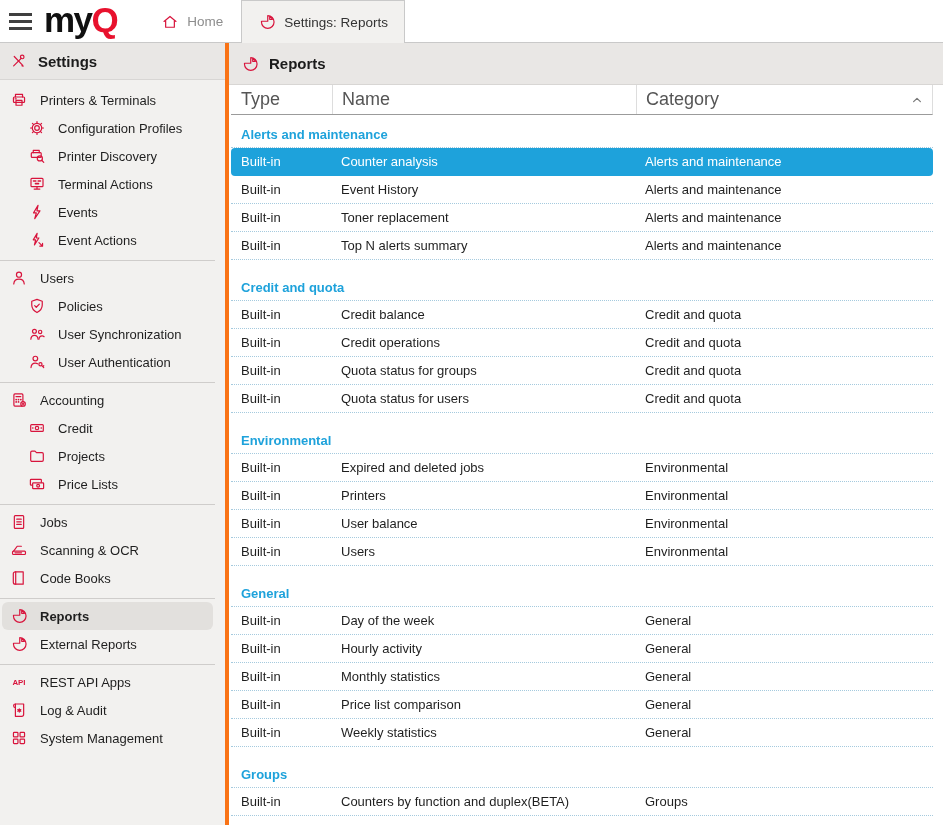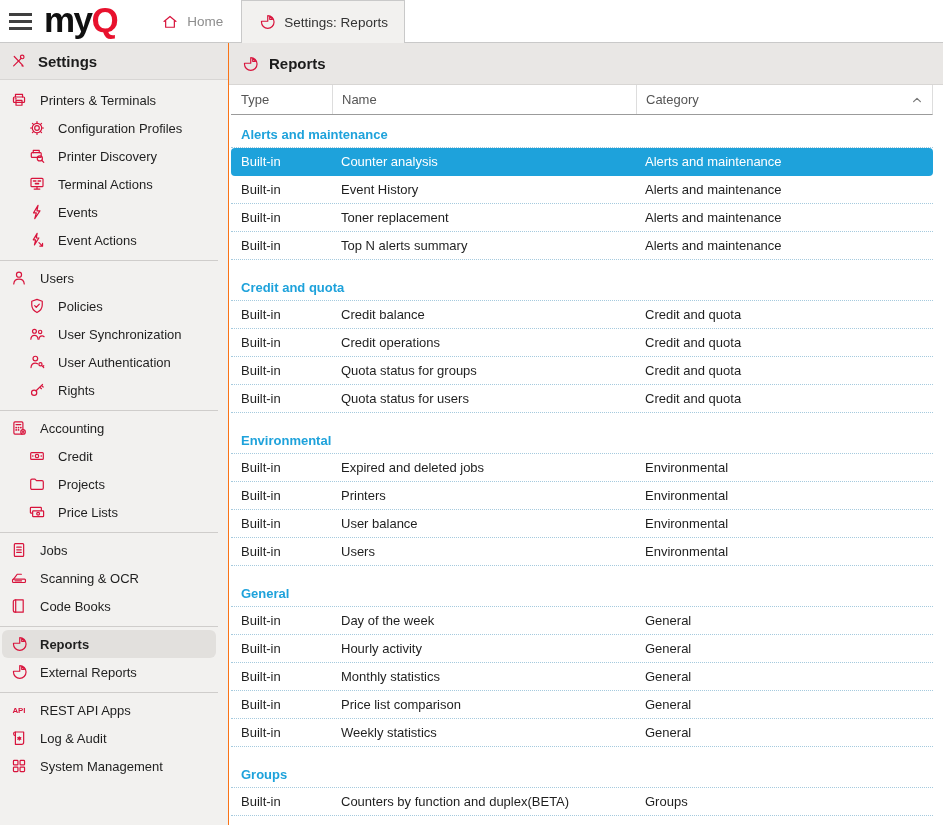--- a/index.html
+++ b/index.html
@@ -14,34 +14,34 @@
   .burger{width:44px;display:flex;flex-direction:column;justify-content:center;gap:4px;padding-left:9px;box-sizing:border-box;cursor:pointer;}
   .burger span{display:block;width:23px;height:3px;background:#3f3f3f;}
   .logo{display:flex;align-items:flex-start;font-weight:bold;font-size:35px;letter-spacing:-1.5px;margin-right:26px;cursor:pointer;}
   .logo .lg1{color:#101010;}
   .logo .lg2{color:#e8112d;}
   .tab{display:flex;align-items:center;gap:8px;padding:0 18px;font-size:13.5px;color:#8d8d8d;cursor:pointer;position:relative;}
   .tab.active{z-index:2;background:#f2f1ef;border:1px solid #c9c9c9;border-bottom:0;color:#333;padding:0 16px;}
   .tab .ico{display:flex;align-items:center;}
   
   .layout{display:flex;height:782px;}
-  .sidebar{width:229px;min-width:229px;background:#f2f1ef;border-right:1px solid #f97316;box-sizing:border-box;overflow:hidden;}
+  .sidebar{width:229px;min-width:229px;background:#f2f1ef;border-right:4px solid #f97316;box-sizing:border-box;overflow:hidden;}
   .side-header{height:37px;background:#e9e7e5;border-bottom:1px solid #d8d6d4;display:flex;align-items:center;gap:11px;padding:0 9px;font-weight:bold;font-size:15px;color:#1b1b1b;box-sizing:border-box;}
   .nav{padding-top:3px;}
   .nav-section{margin:0 10px 0 0;padding:3px 0 6px;border-bottom:1px solid #cfcdcb;}
   .nav-section:last-child{border-bottom:none;}
   .nav-item{height:28px;display:flex;align-items:center;gap:12px;padding-left:8px;font-size:13px;color:#1f1f1f;cursor:pointer;border-radius:6px;margin:0 2px;}
   .nav-item.indent{padding-left:26px;}
   .nav-item.active{background:#e2e0dd;font-weight:bold;}
   .icon{display:inline-flex;align-items:center;justify-content:center;width:18px;height:18px;flex:0 0 18px;text-align:right;}
   
   .main{flex:1;display:flex;flex-direction:column;background:#fff;overflow:hidden;}
   .main-header{height:42px;background:#e9e7e5;border-bottom:1px solid #d8d6d4;display:flex;align-items:center;gap:10px;padding:0 12px;font-weight:bold;font-size:15px;color:#1b1b1b;box-sizing:border-box;}
   .table{margin:0 10px 0 2px;}
-  .thead{display:grid;grid-template-columns:100px 304px 1fr;height:30px;padding-left:10px;border-bottom:1px solid #9b9b9b;border-right:1px solid #ddd;color:#555;font-size:13px;box-sizing:border-box;}
+  .thead{display:grid;grid-template-columns:100px 304px 1fr;height:30px;padding-left:10px;border-bottom:1px solid #9b9b9b;border-right:1px solid #ddd;color:#555;font-size:18px;box-sizing:border-box;}
   .th{display:flex;align-items:center;height:100%;cursor:pointer;}
   .th.bordered{border-left:1px solid #ddd;padding-left:9px;margin-left:-9px;}
   .th.cat{justify-content:space-between;padding-right:6px;}
   .sort-caret{display:flex;align-items:center;}
   .group{margin-top:14px;}
   .group:first-child{margin-top:6px;}
   .group-label{height:27px;display:flex;align-items:center;padding-left:10px;font-size:13px;font-weight:bold;color:#1ea2db;border-bottom:1px dotted #a5cade;box-sizing:border-box;}
   .row{display:grid;grid-template-columns:100px 304px 1fr;height:28px;align-items:center;padding-left:10px;font-size:13px;color:#1f1f1f;border-bottom:1px dotted #a5cade;box-sizing:border-box;cursor:pointer;}
   .row.selected{background:#1ea2db;color:#fff;border-radius:4px;border-bottom-color:transparent;}
   .cell{overflow:hidden;white-space:nowrap;text-overflow:ellipsis;padding-right:8px;}
@@ -186,29 +186,20 @@
             <span class="icon">
               <svg viewBox="0 0 24 24" width="18" height="18" fill="none" stroke="#d8143c" stroke-width="1.6" stroke-linecap="round" stroke-linejoin="round">
                 <circle cx="9.8" cy="7.4" r="3.1"></circle>
                 <path d="M4 19.4c.3-3.7 2.7-5.8 5.8-5.8 1.1 0 2.1.3 3 .8"></path>
                 <circle cx="16.6" cy="15" r="2.1"></circle>
                 <path d="M18.1 16.5 21 19.4M19.8 18.2l1.2-1.2"></path>
               </svg>
             </span>
             <span>User Authentication</span>
           </div>
-          <div class="nav-item indent">
-            <span class="icon">
-              <svg viewBox="0 0 24 24" width="18" height="18" fill="none" stroke="#d8143c" stroke-width="1.6" stroke-linecap="round" stroke-linejoin="round">
-                <circle cx="8.2" cy="15.6" r="3.5"></circle>
-                <path d="M10.8 13 19.4 4.4M15.7 8.1l2.2 2.2M18 5.8l2.2 2.2"></path>
-              </svg>
-            </span>
-            <span>Rights</span>
-          </div>
         </div>
         <div class="nav-section">
           <div class="nav-item">
             <span class="icon">
               <svg viewBox="0 0 24 24" width="18" height="18" fill="none" stroke="#d8143c" stroke-width="1.6" stroke-linecap="round" stroke-linejoin="round">
                 <rect x="5.2" y="3.8" width="12" height="16.4" rx="1.4"></rect>
                 <path d="M8 7.4h6.4"></path>
                 <path d="M8.2 11.4h.1M11.3 11.4h.1M14.4 11.4h.1M8.2 14.6h.1M11.3 14.6h.1" stroke-width="2.3"></path>
                 <circle cx="17.4" cy="17.2" r="3" fill="#f2f1ef"></circle>
                 <path d="M17.4 15.9v2.6M16.3 17.2h2.2"></path>

